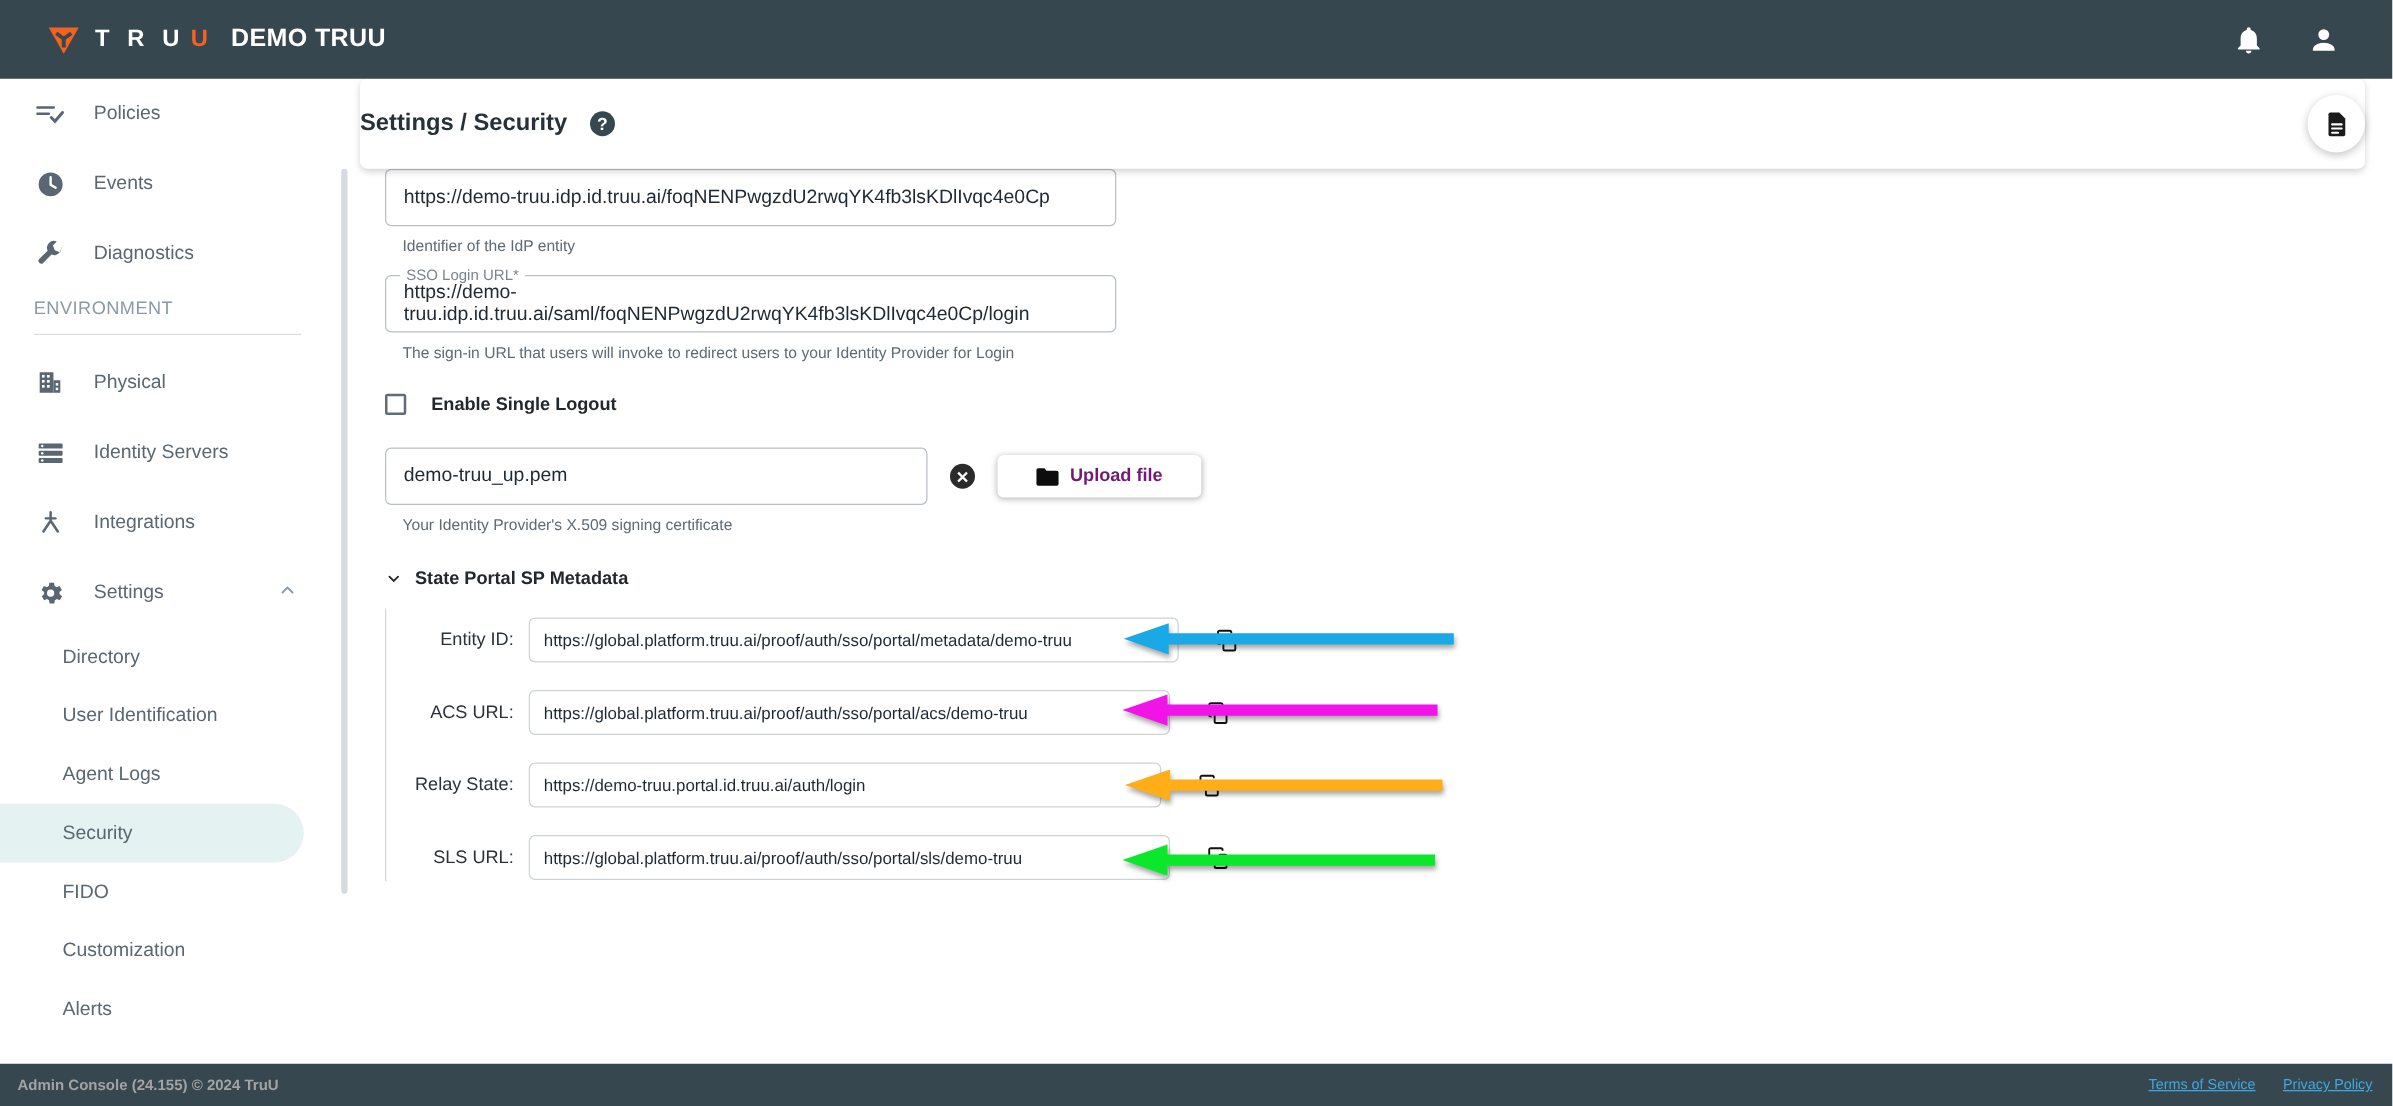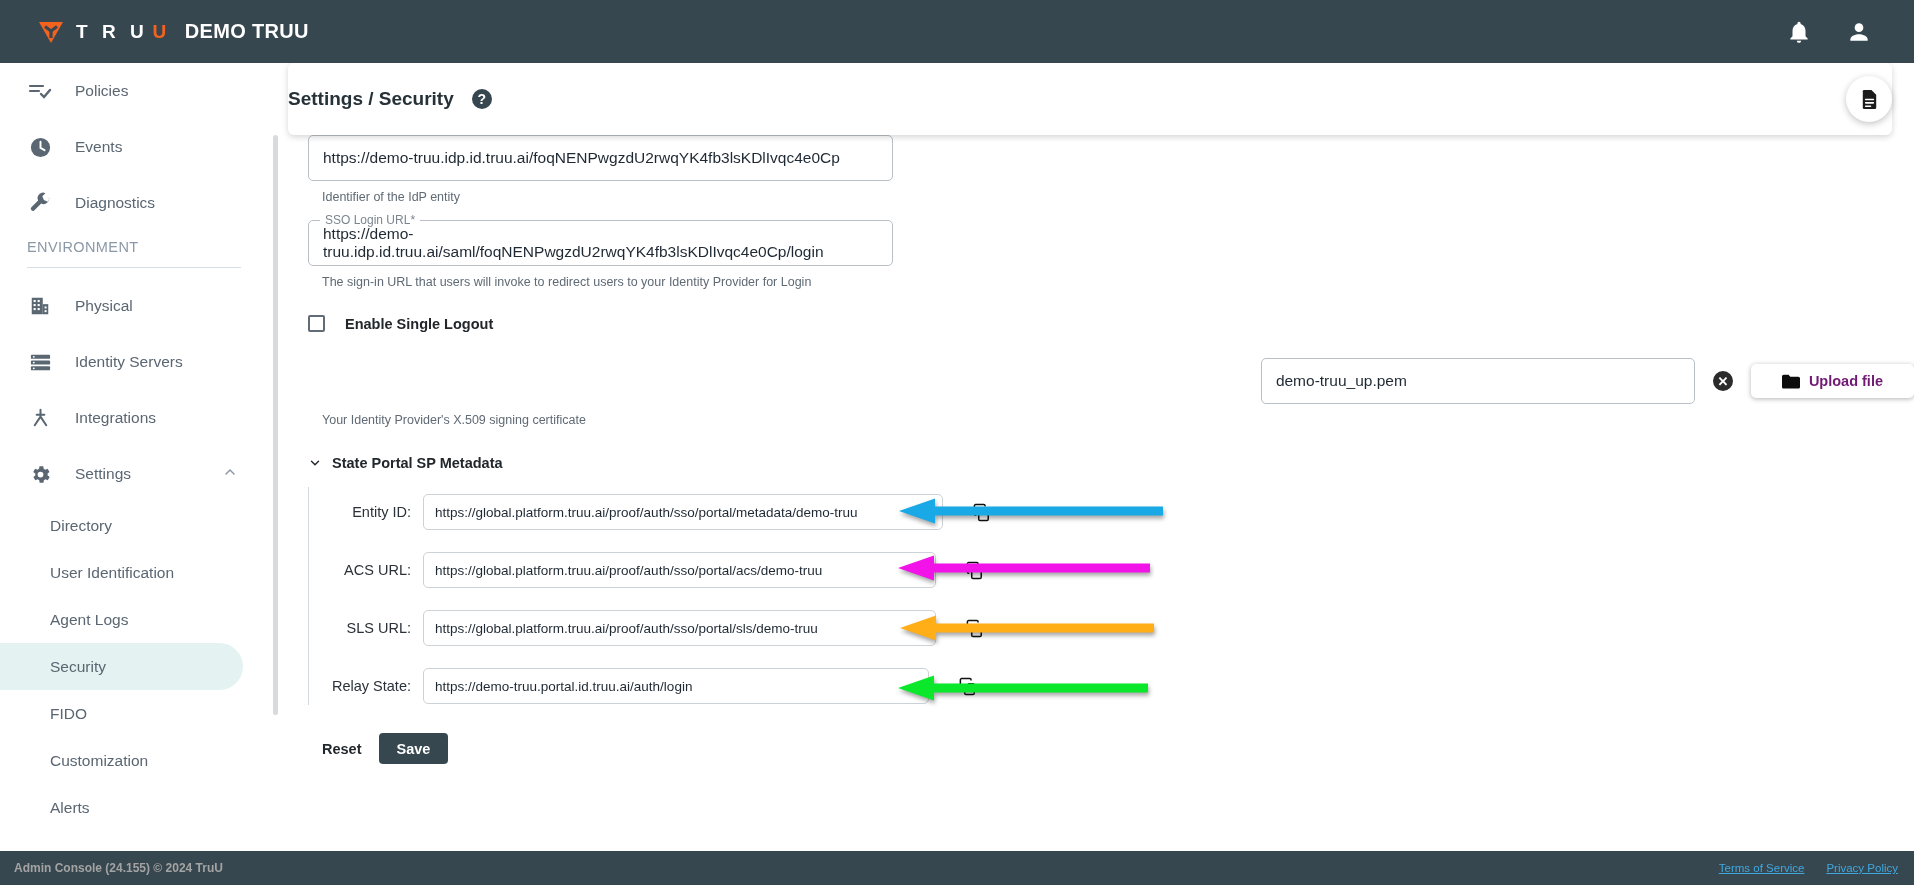--- a/index.html
+++ b/index.html
@@ -110,21 +110,21 @@
     font-size: 12px; color: #7b858f;
   }
 
   .cb-row { display: flex; align-items: center; margin-top: 26px; }
   .cb-box {
     width: 17px; height: 17px; border: 2px solid #616c76; border-radius: 2px;
     background: #fff; cursor: pointer;
   }
   .cb-label { margin-left: 20px; font-size: 14.5px; font-weight: 700; color: #22272c; }
 
-  .file-row { display: flex; align-items: center; margin-top: 26px; justify-content: flex-end; }
+  .file-row { display: flex; align-items: center; margin-top: 26px; }
   .file-box {
     width: 434px; height: 46px; border: 1px solid #b9bfc5; border-radius: 5px;
     display: flex; align-items: center; padding: 0 14px; font-size: 15.5px; color: #1f2933;
   }
   .clear-x {
     width: 20px; height: 20px; border-radius: 50%; background: #2b2b2b;
     margin-left: 18px; display: flex; align-items: center; justify-content: center;
     color: #fff; font-size: 13px; line-height: 1; cursor: pointer; font-weight: 700;
   }
   .upload-btn {
@@ -395,50 +395,46 @@
             </div>
             <span class="copy-ico">
               <svg width="19" height="19" viewBox="0 0 24 24" fill="none" stroke="#111" stroke-width="1.9">
                 <rect x="8.5" y="8.5" width="12" height="13.5" rx="1.6" fill="#fff"></rect>
                 <path d="M5.5 15.5h-.9A1.6 1.6 0 0 1 3 13.9V3.6C3 2.7 3.7 2 4.6 2h10.3c.9 0 1.6.7 1.6 1.6v.9" fill="#fff"></path>
               </svg>
             </span>
           </div>
 
           <div class="meta-row">
+            <div class="meta-label">Relay State:</div>
+            <div class="meta-input" style="width:506px">
+              <span>https://demo-truu.portal.id.truu.ai/auth/login</span>
+            </div>
+            <span class="copy-ico">
+              <svg width="19" height="19" viewBox="0 0 24 24" fill="none" stroke="#111" stroke-width="1.9">
+                <rect x="8.5" y="8.5" width="12" height="13.5" rx="1.6" fill="#fff"></rect>
+                <path d="M5.5 15.5h-.9A1.6 1.6 0 0 1 3 13.9V3.6C3 2.7 3.7 2 4.6 2h10.3c.9 0 1.6.7 1.6 1.6v.9" fill="#fff"></path>
+              </svg>
+            </span>
+          </div>
+
+          <div class="meta-row">
             <div class="meta-label">SLS URL:</div>
             <div class="meta-input" style="width:513px">
               <span>https://global.platform.truu.ai/proof/auth/sso/portal/sls/demo-truu</span>
             </div>
             <span class="copy-ico">
               <svg width="19" height="19" viewBox="0 0 24 24" fill="none" stroke="#111" stroke-width="1.9">
                 <rect x="8.5" y="8.5" width="12" height="13.5" rx="1.6" fill="#fff"></rect>
                 <path d="M5.5 15.5h-.9A1.6 1.6 0 0 1 3 13.9V3.6C3 2.7 3.7 2 4.6 2h10.3c.9 0 1.6.7 1.6 1.6v.9" fill="#fff"></path>
               </svg>
             </span>
           </div>
-
-          <div class="meta-row">
-            <div class="meta-label">Relay State:</div>
-            <div class="meta-input" style="width:506px">
-              <span>https://demo-truu.portal.id.truu.ai/auth/login</span>
-            </div>
-            <span class="copy-ico">
-              <svg width="19" height="19" viewBox="0 0 24 24" fill="none" stroke="#111" stroke-width="1.9">
-                <rect x="8.5" y="8.5" width="12" height="13.5" rx="1.6" fill="#fff"></rect>
-                <path d="M5.5 15.5h-.9A1.6 1.6 0 0 1 3 13.9V3.6C3 2.7 3.7 2 4.6 2h10.3c.9 0 1.6.7 1.6 1.6v.9" fill="#fff"></path>
-              </svg>
-            </span>
-          </div>
-        </div>
-
-        <div class="btn-row">
-          <button class="btn-reset">Reset</button>
-          <button class="btn-save">Save</button>
-        </div>
+        </div>
+
 
       </div>
     </div>
 
     <div class="arrow" style="left:625px; top:434px; width:272px;">
       <svg width="272" height="28" viewBox="0 0 272 28">
         <path d="M40 9.5 H270 V18.5 H40 Z" fill="#19A9E6"></path>
         <path d="M6 14 L42 1.5 L42 26.5 Z" fill="#19A9E6"></path>
       </svg>
     </div>

